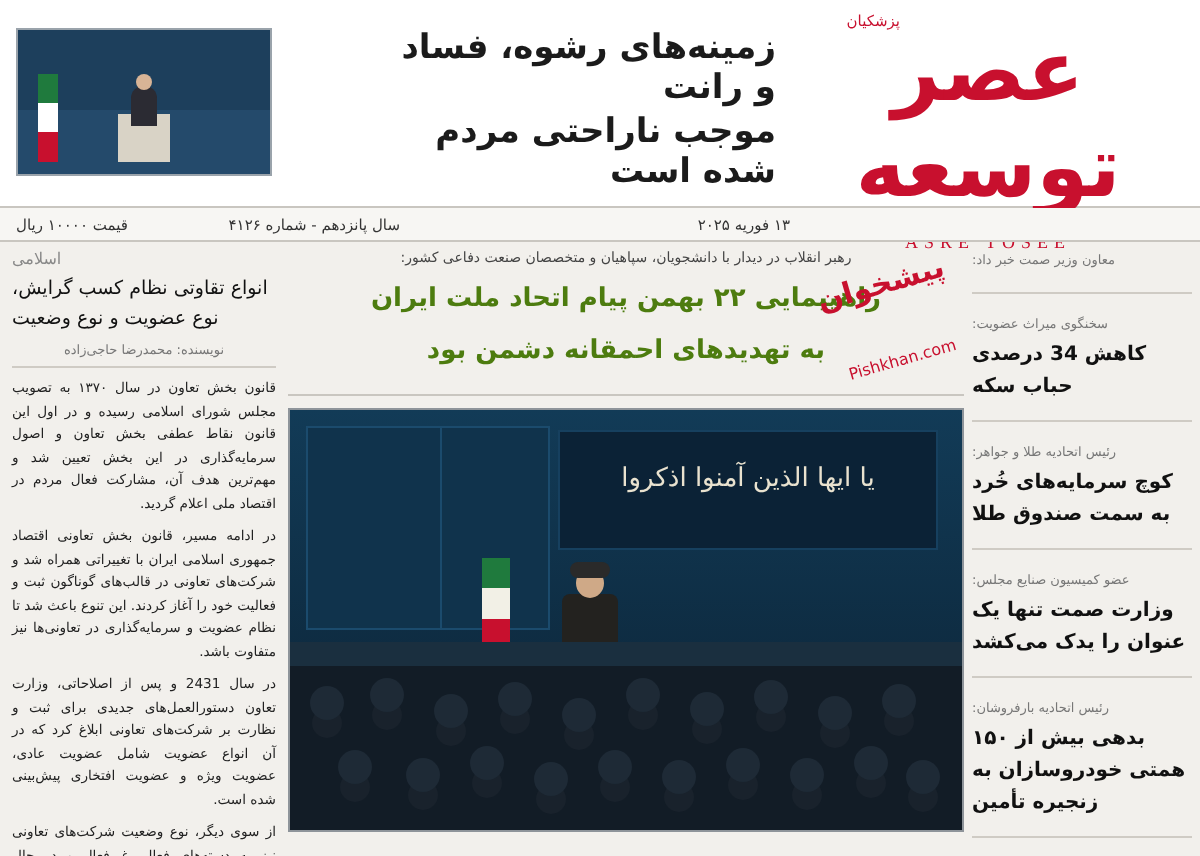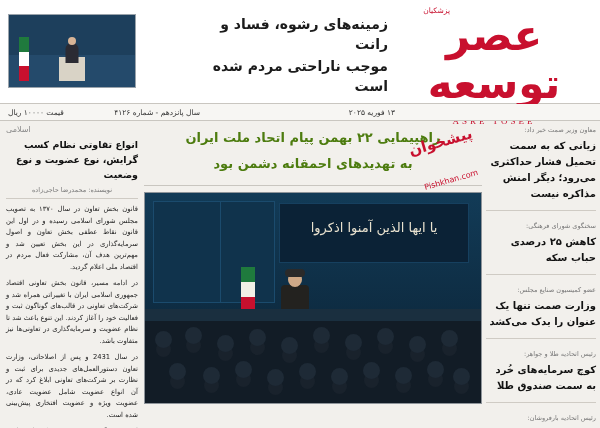--- a/index.html
+++ b/index.html
@@ -45,21 +45,21 @@
     margin-top:4px;
   }
   .logo-rule{
     width:160px;height:1px;background:#c8102e;margin:3px auto 0 auto;
   }
 
   .lead-head{
     position:absolute;top:14px;right:212px;width:190px;
     text-align:right;direction:rtl;
     color:#1b1b1b;
-    font-size:14px;
+    font-size:17px;
     line-height:20px;
     font-weight:bold;
   }
   .lead-head div{margin-bottom:2px;}
 
   .photo-top{
     position:absolute;top:14px;left:8px;width:126px;height:72px;
     background:#244a6b;
     border:1px solid #9aa3ab;
     overflow:hidden;
@@ -101,21 +101,21 @@
   .ib-greg{right:205px;margin-left:16px;}
   .ib-issue{right:400px;}
   .ib-price{left:8px;}
 
   
   .col-right-briefs{
     position:absolute;top:125px;right:4px;width:110px;
   }
   .brief{
     margin-bottom:10px;
-    direction:rtl;text-align:right;
+    direction:rtl;text-align:left;
     border-bottom:1px solid #cfcbc4;
     padding-bottom:8px;
   }
   .brief .kicker{
     font-size:6.5px;color:#777;line-height:10px;margin-bottom:3px;
   }
   .brief .title{
     font-size:10px;color:#111;font-weight:bold;line-height:16px;
   }
 
@@ -197,22 +197,22 @@
 
   
   .col-left{
     position:absolute;top:125px;left:6px;width:132px;
     direction:rtl;text-align:right;
   }
   .cl-label{
     font-size:8px;color:#888;text-align:left;margin-bottom:3px;
   }
   .cl-title{
-    font-size:9.5px;font-weight:bold;color:#111;line-height:15px;
-    text-align:right;margin-bottom:4px;
+    font-size:9.5px;font-weight:normal;color:#111;line-height:15px;
+    text-align:left;margin-bottom:4px;
   }
   .cl-by{
     font-size:6.5px;color:#777;text-align:center;margin-bottom:5px;
     border-bottom:1px solid #cfcbc4;padding-bottom:4px;
   }
   .cl-body{
     font-size:6.8px;color:#222;line-height:11.5px;text-align:justify;
   }
   .cl-body p{margin:0 0 5px 0;}
 
@@ -267,45 +267,45 @@
   <div class="infobar">
     <span class="ib-greg">۱۳ فوریه ۲۰۲۵</span>
     <span class="ib-issue">سال پانزدهم - شماره ۴۱۲۶</span>
     <span class="ib-price">قیمت ۱۰۰۰۰ ریال</span>
   </div>
 
   <div class="col-right-briefs">
 
     <div class="brief">
       <div class="kicker">معاون وزیر صمت خبر داد:</div>
-      <div class="title">زیانی که به سمت تحمیل فشار حداکثری می‌رود؛ دیگر امنش مذاکره نیست</div>
-    </div>
-
-    <div class="brief">
-      <div class="kicker">سخنگوی شورای فرهنگی:</div>
-      <div class="title">کاهش ۲۵ درصدی حباب سکه</div>
+    </div>
+
+    <div class="brief">
+      <div class="kicker">سخنگوی میراث عضویت:</div>
+      <div class="title">کاهش 34 درصدی حباب سکه</div>
+    </div>
+
+    <div class="brief">
+      <div class="kicker">رئیس اتحادیه طلا و جواهر:</div>
+      <div class="title">کوچ سرمایه‌های خُرد به سمت صندوق طلا</div>
     </div>
 
     <div class="brief">
       <div class="kicker">عضو کمیسیون صنایع مجلس:</div>
       <div class="title">وزارت صمت تنها یک عنوان را یدک می‌کشد</div>
     </div>
 
     <div class="brief">
-      <div class="kicker">رئیس اتحادیه طلا و جواهر:</div>
-      <div class="title">کوچ سرمایه‌های خُرد به سمت صندوق طلا</div>
-    </div>
-
-    <div class="brief">
       <div class="kicker">رئیس اتحادیه بارفروشان:</div>
       <div class="title">بدهی بیش از ۱۵۰ همتی خودروسازان به زنجیره تأمین</div>
     </div>
   </div>
 
   <div class="center">
+    <div class="over-line">رهبر انقلاب در دیدار با دانشجویان، سپاهیان و متخصصان صنعت دفاعی کشور:</div>
     <div class="headline">
       <span class="l2">راهپیمایی ۲۲ بهمن پیام اتحاد ملت ایران</span>
       <span class="l2">به تهدیدهای احمقانه دشمن بود</span>
     </div>
     <div class="hl-rule"></div>
 
     <div class="main-photo">
       <div class="mp-wall"></div>
       <div class="mp-panelR"></div>
       <div class="mp-panelL"></div>

